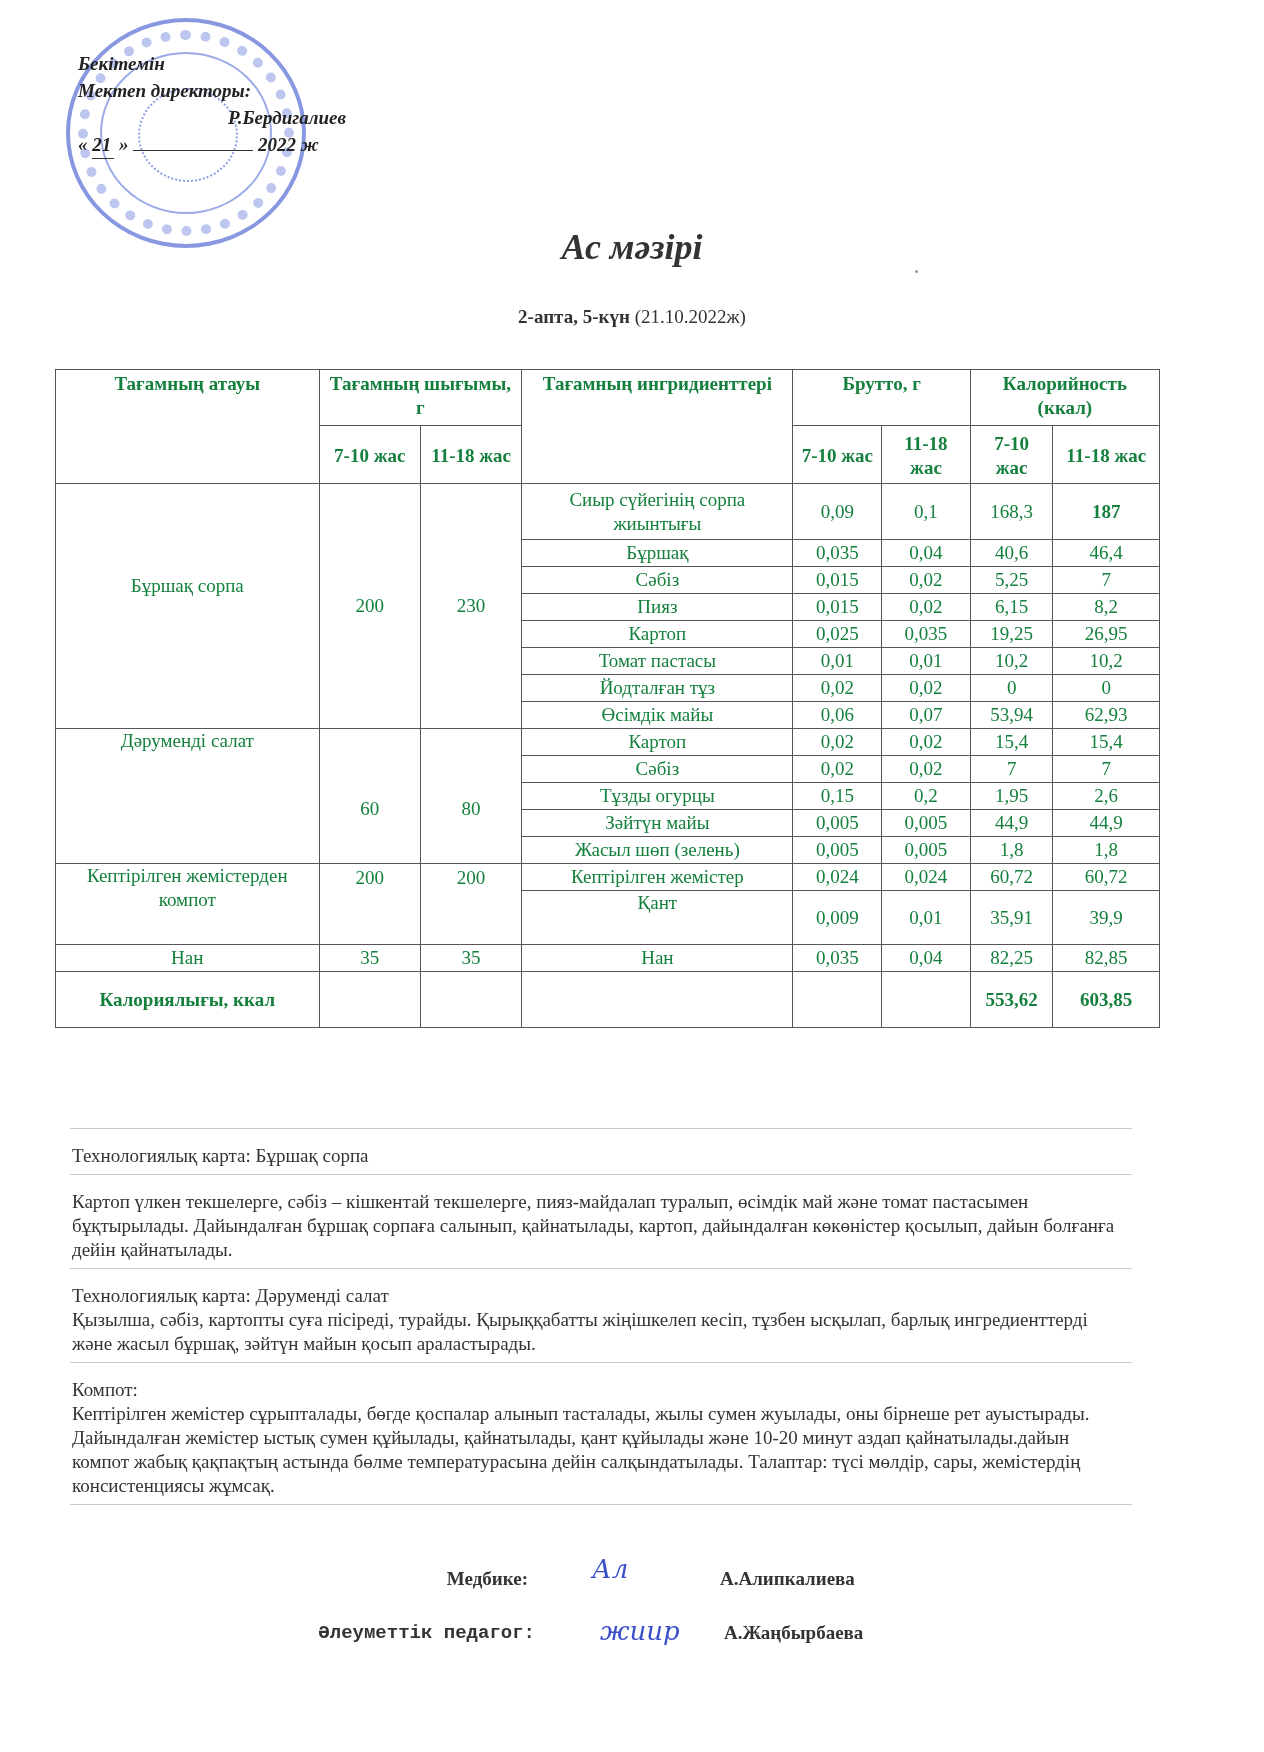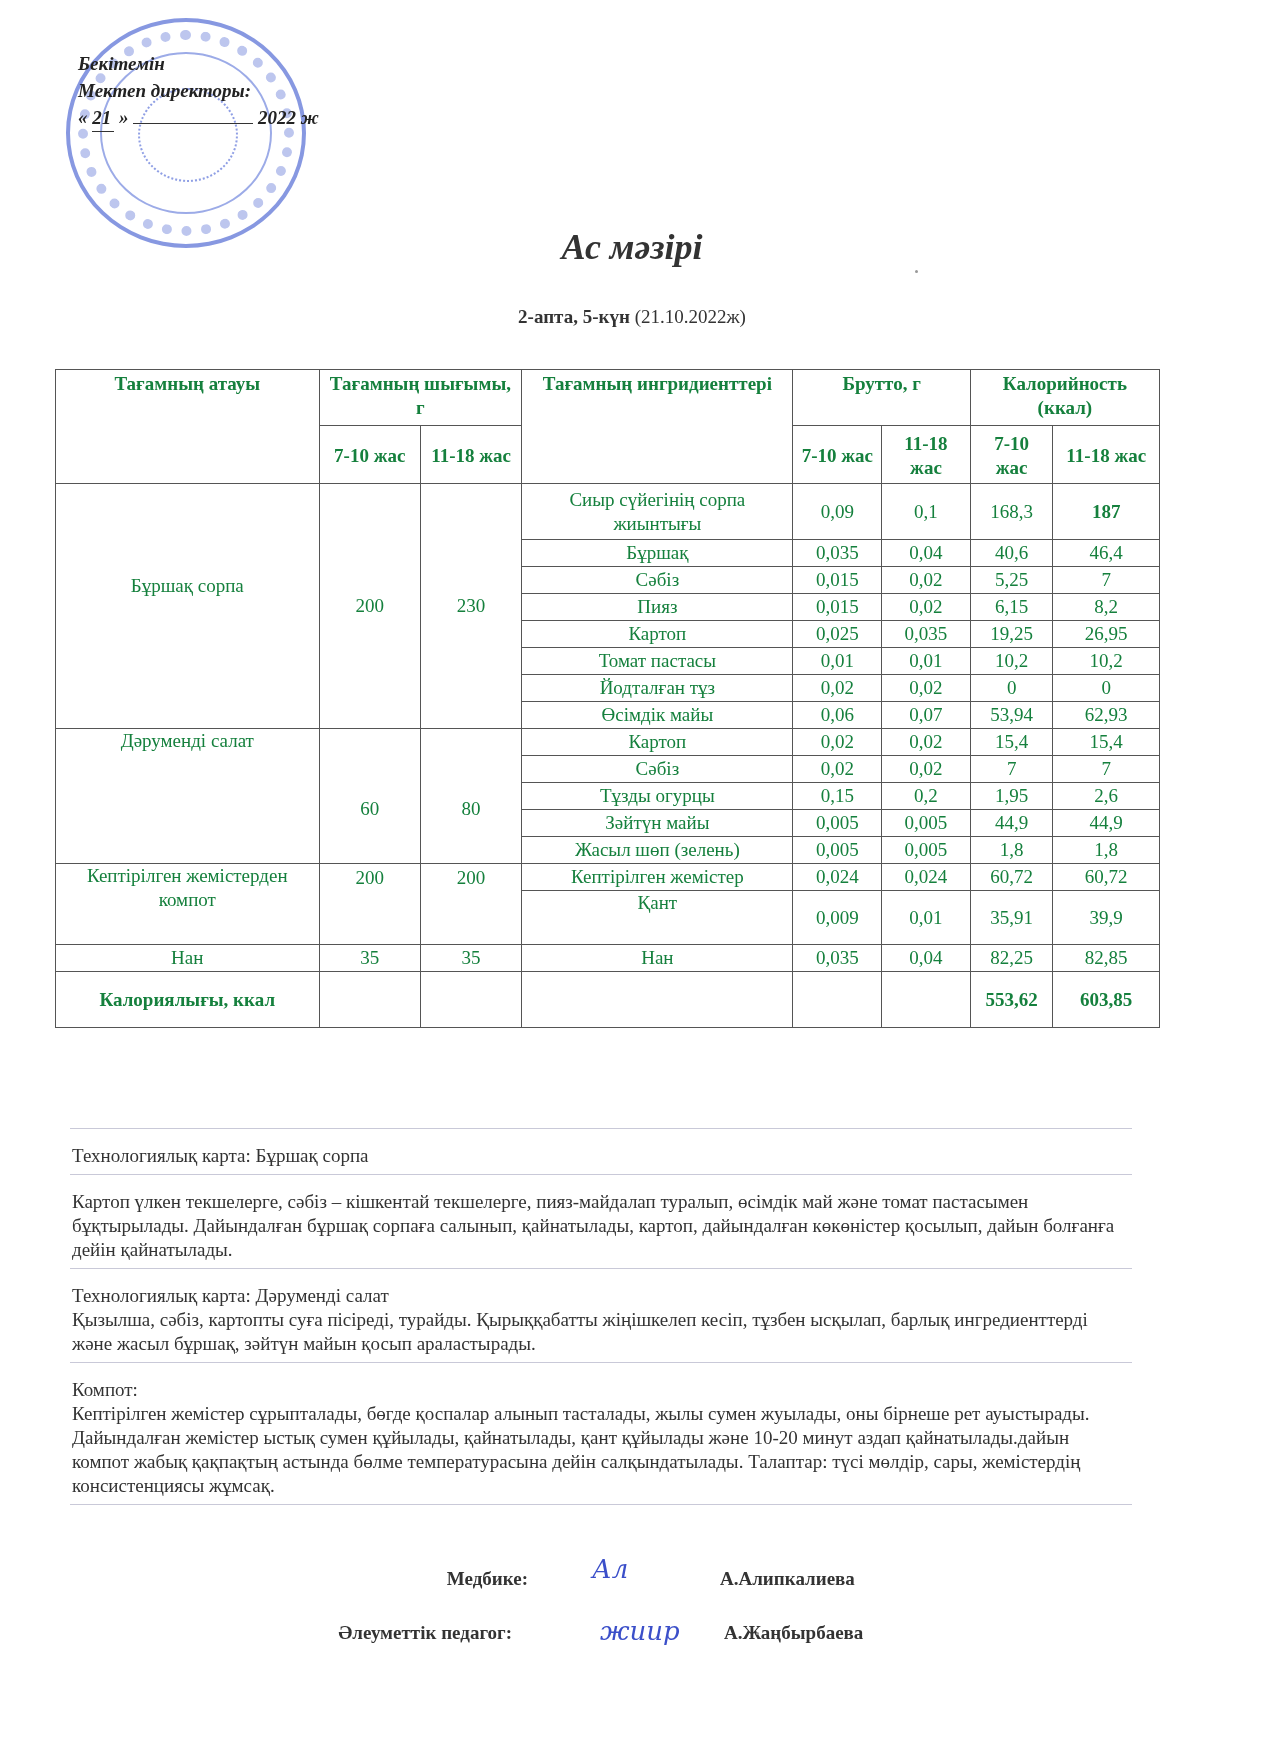--- a/index.html
+++ b/index.html
@@ -87,20 +87,21 @@
 
 <div class="stamp">
   <div class="ring-text"></div>
   <div class="inner"></div>
   <div class="emblem"></div>
 </div>
 
 <div class="approval">
   <span class="line1">Бекітемін</span>
   <span class="line2">Мектеп директоры:</span>
+  <span class="name-row"><span>Р.Бердигалиев</span></span>
   <span class="date-row">
     <span>«</span>
     <span class="blank">21</span>
     <span>»</span>
     <span class="blank2"></span>
     <span>2022 ж</span>
   </span>
 </div>
 
 <div class="title">Ас мәзірі</div>
@@ -297,20 +298,20 @@
   </div>
 </div>
 
 <div class="signatures">
   <div class="sig-row">
     <span class="sig-role" style="left:278px;">Медбике:</span>
     <span class="sig-mark" style="left:592px;top:-14px;">Ал</span>
     <span class="sig-name" style="left:720px;">А.Алипкалиева</span>
   </div>
   <div class="sig-row">
-    <span class="sig-role" style="left:262px;">Әлеуметтік педагог:</span>
+    <span class="sig-role" style="left:285px;font-family:Liberation Mono, monospace;">Әлеуметтік педагог:</span>
     <span class="sig-mark" style="left:600px;top:-6px;">жиир</span>
     <span class="sig-name" style="left:724px;">А.Жаңбырбаева</span>
   </div>
 </div>
 
 <div class="specks" style="left:915px;top:270px;"></div>
 <div class="specks" style="left:756px;top:1632px;"></div>
 
 </body></html>

